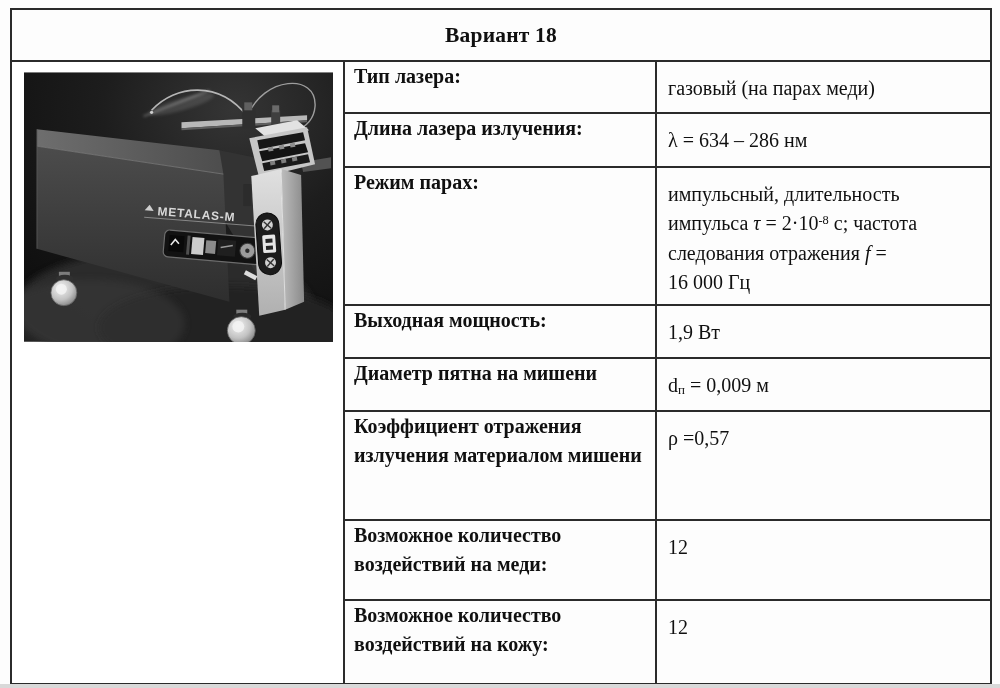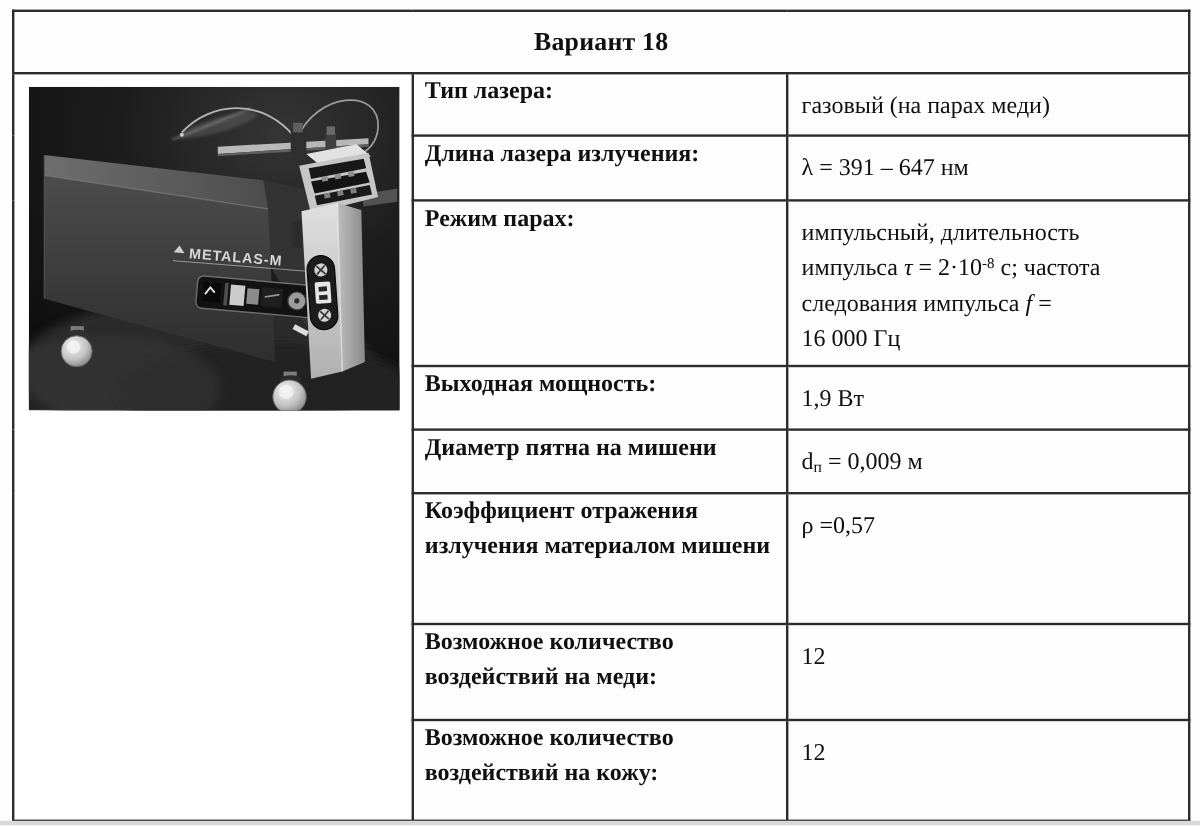--- a/index.html
+++ b/index.html
@@ -229,28 +229,28 @@
               <circle cx="215" cy="255" r="6" fill="#f3f3f3" opacity="0.85"></circle>
             </g>
           </svg>
         </td>
         <td class="lbl">Тип лазера:</td>
         <td class="val">газовый (на парах меди)</td>
       </tr>
 
       <tr style="height:54px">
         <td class="lbl">Длина лазера излучения:</td>
-        <td class="val">λ = 391 – 647 нм</td>
+        <td class="val">λ = 634 – 286 нм</td>
       </tr>
 
       <tr style="height:136px">
         <td class="lbl">Режим парах:</td>
         <td class="val"><span>импульсный, длительность</span><br>
           <span>импульса </span><span class="it">τ</span><span> = 2·10</span><span class="sup">-8</span><span> с; частота</span><br>
-          <span>следования импульса </span><span class="it">f</span><span> =</span><br>
+          <span>следования отражения </span><span class="it">f</span><span> =</span><br>
           <span>16 000 Гц</span>
         </td>
       </tr>
 
       <tr style="height:53px">
         <td class="lbl">Выходная мощность:</td>
         <td class="val">1,9 Вт</td>
       </tr>
 
       <tr style="height:53px">

